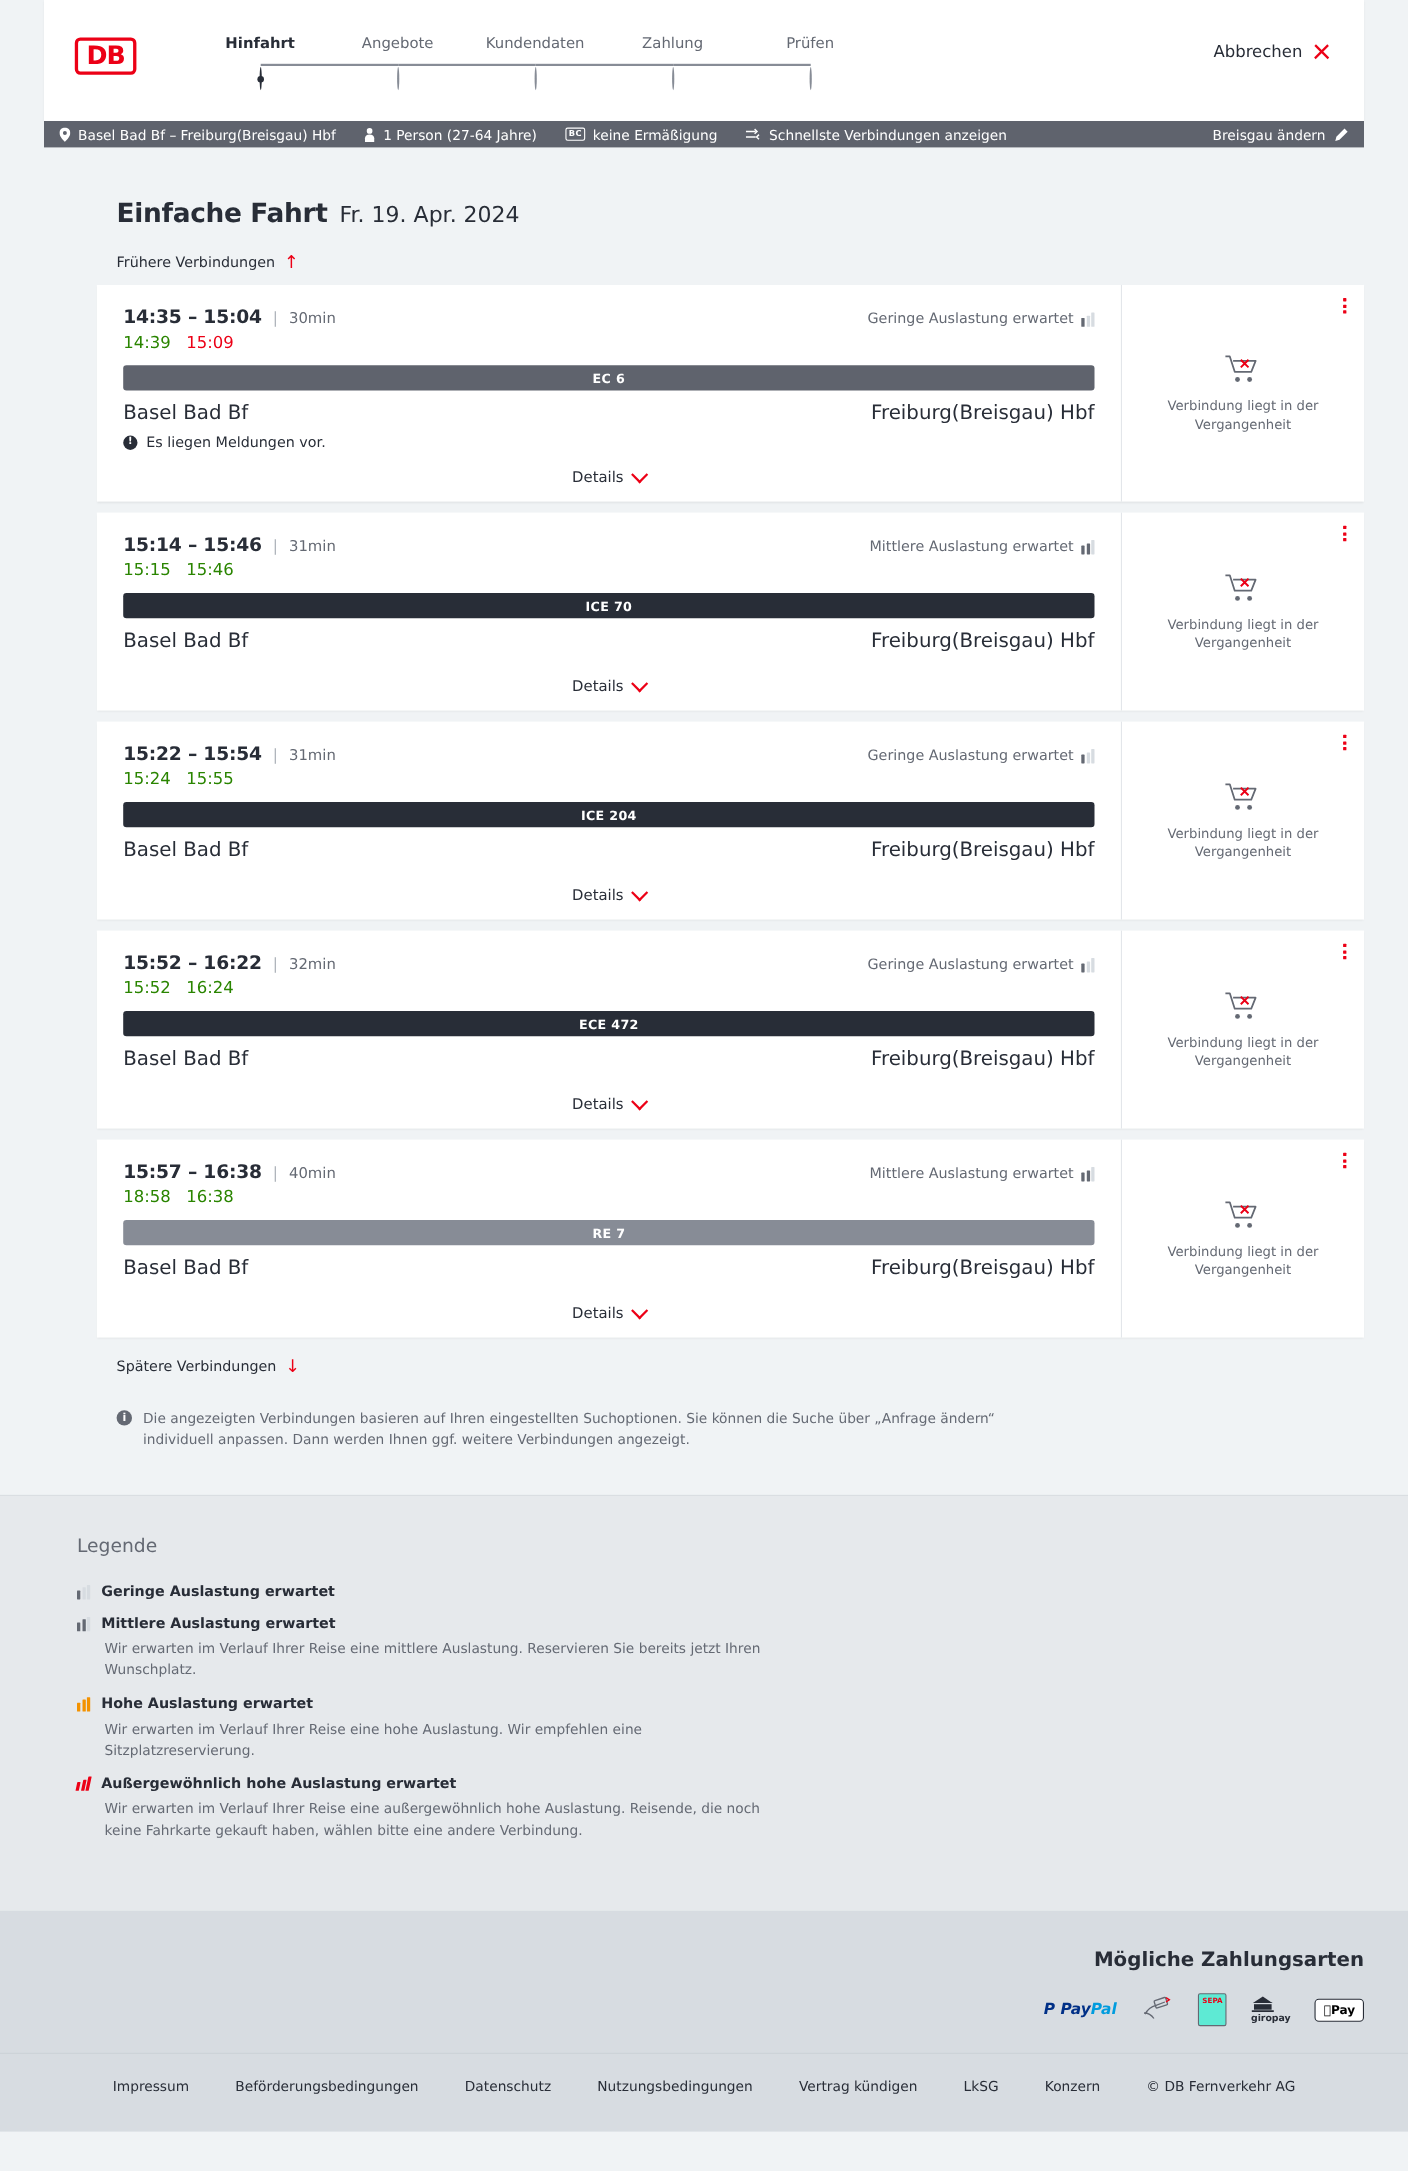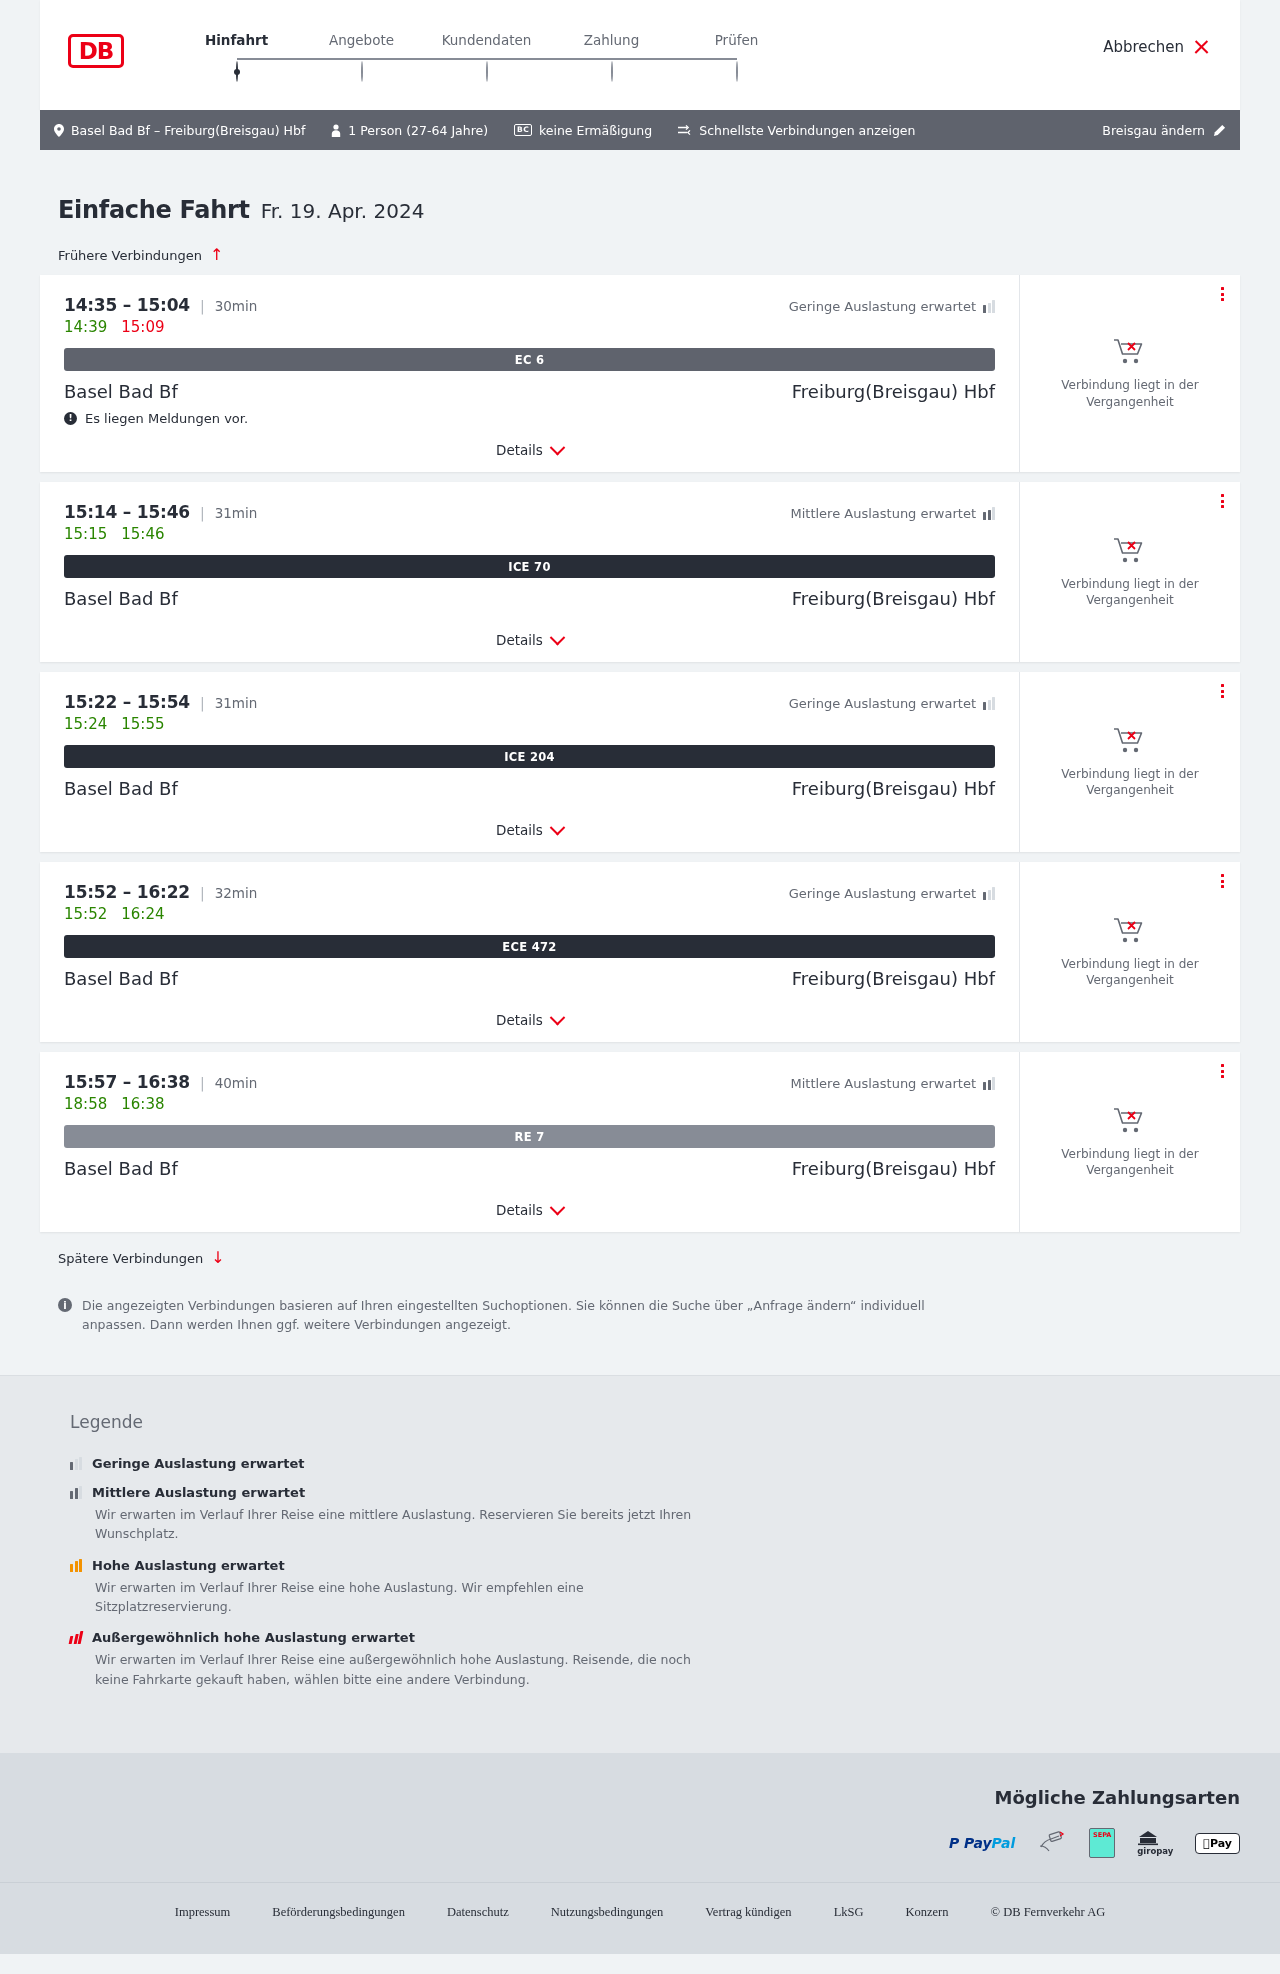--- a/index.html
+++ b/index.html
@@ -111,21 +111,21 @@
     width: 17px; height: 2.4px;
     background: #EC0016;
   }
   .x-icon::before { transform: rotate(45deg); }
   .x-icon::after  { transform: rotate(-45deg); }
 
   
   .filterbar {
     background: #5f636d;
     margin: 0 40px;
-    height: 40px;
+    height: 24px;
     display: flex;
     align-items: center;
     color: #fff;
     font-size: 12.5px;
     padding: 0 14px;
     position: relative;
   }
   .filterbar .fitem {
     display: flex;
     align-items: center;
@@ -144,21 +144,21 @@
     border: 1.2px solid #fff;
     border-radius: 2px;
     font-size: 7.5px;
     font-weight: bold;
     padding: 1px 2px;
     line-height: 1;
     letter-spacing: 0.3px;
   }
 
   
-  .content { padding: 0 40px; }
+  .content { padding: 0 40px; margin-left: 48px; }
 
   .title-row {
     margin-top: 46px;
     display: flex;
     align-items: baseline;
     gap: 11px;
     padding-left: 18px;
   }
   .title-row .t-main { font-size: 24px; font-weight: bold; letter-spacing: -0.3px; }
   .title-row .t-date { font-size: 20px; color: #282d37; }
@@ -392,21 +392,20 @@
   
   .footer {
     background: #d7dce1;
     padding: 22px 0 34px 0;
     display: flex;
     justify-content: center;
     gap: 42px;
     font-size: 12.5px;
     color: #282d37;
     border-top: 1px solid #c9cfd5;
-    font-family: Liberation Serif, serif;
   }
   .footer span { cursor: pointer; white-space: nowrap; }
   .footer span.copy { cursor: default; }
 
   svg { display: block; }
 </style>
 </head>
 <body>
 
 <div class="page-shell">

